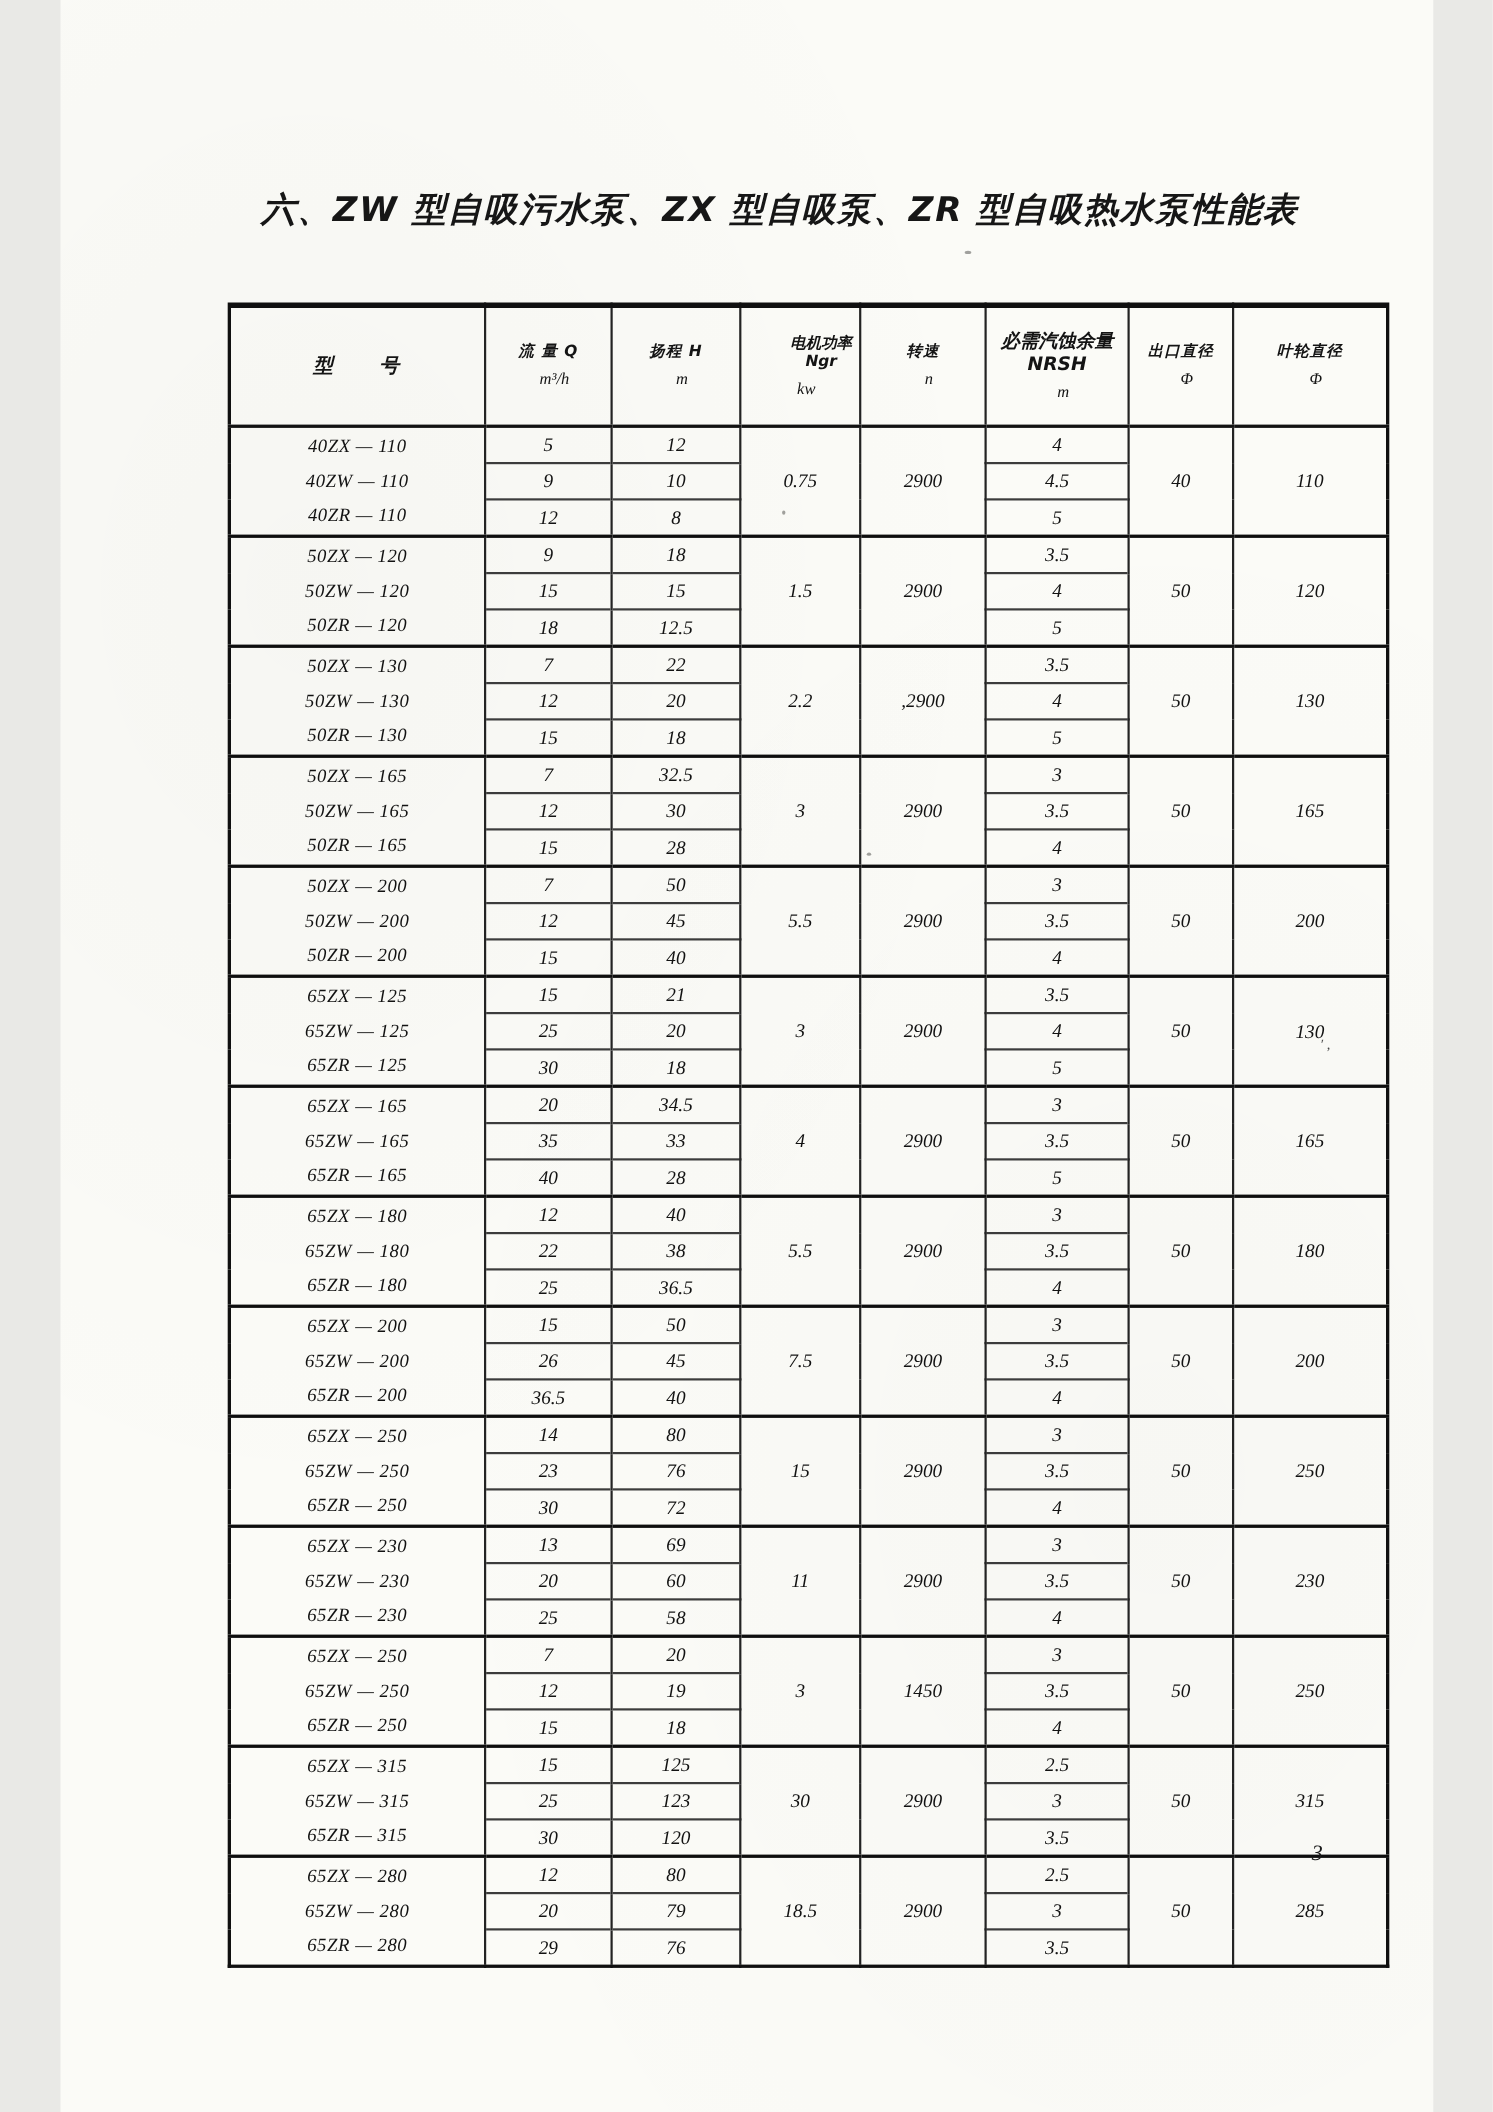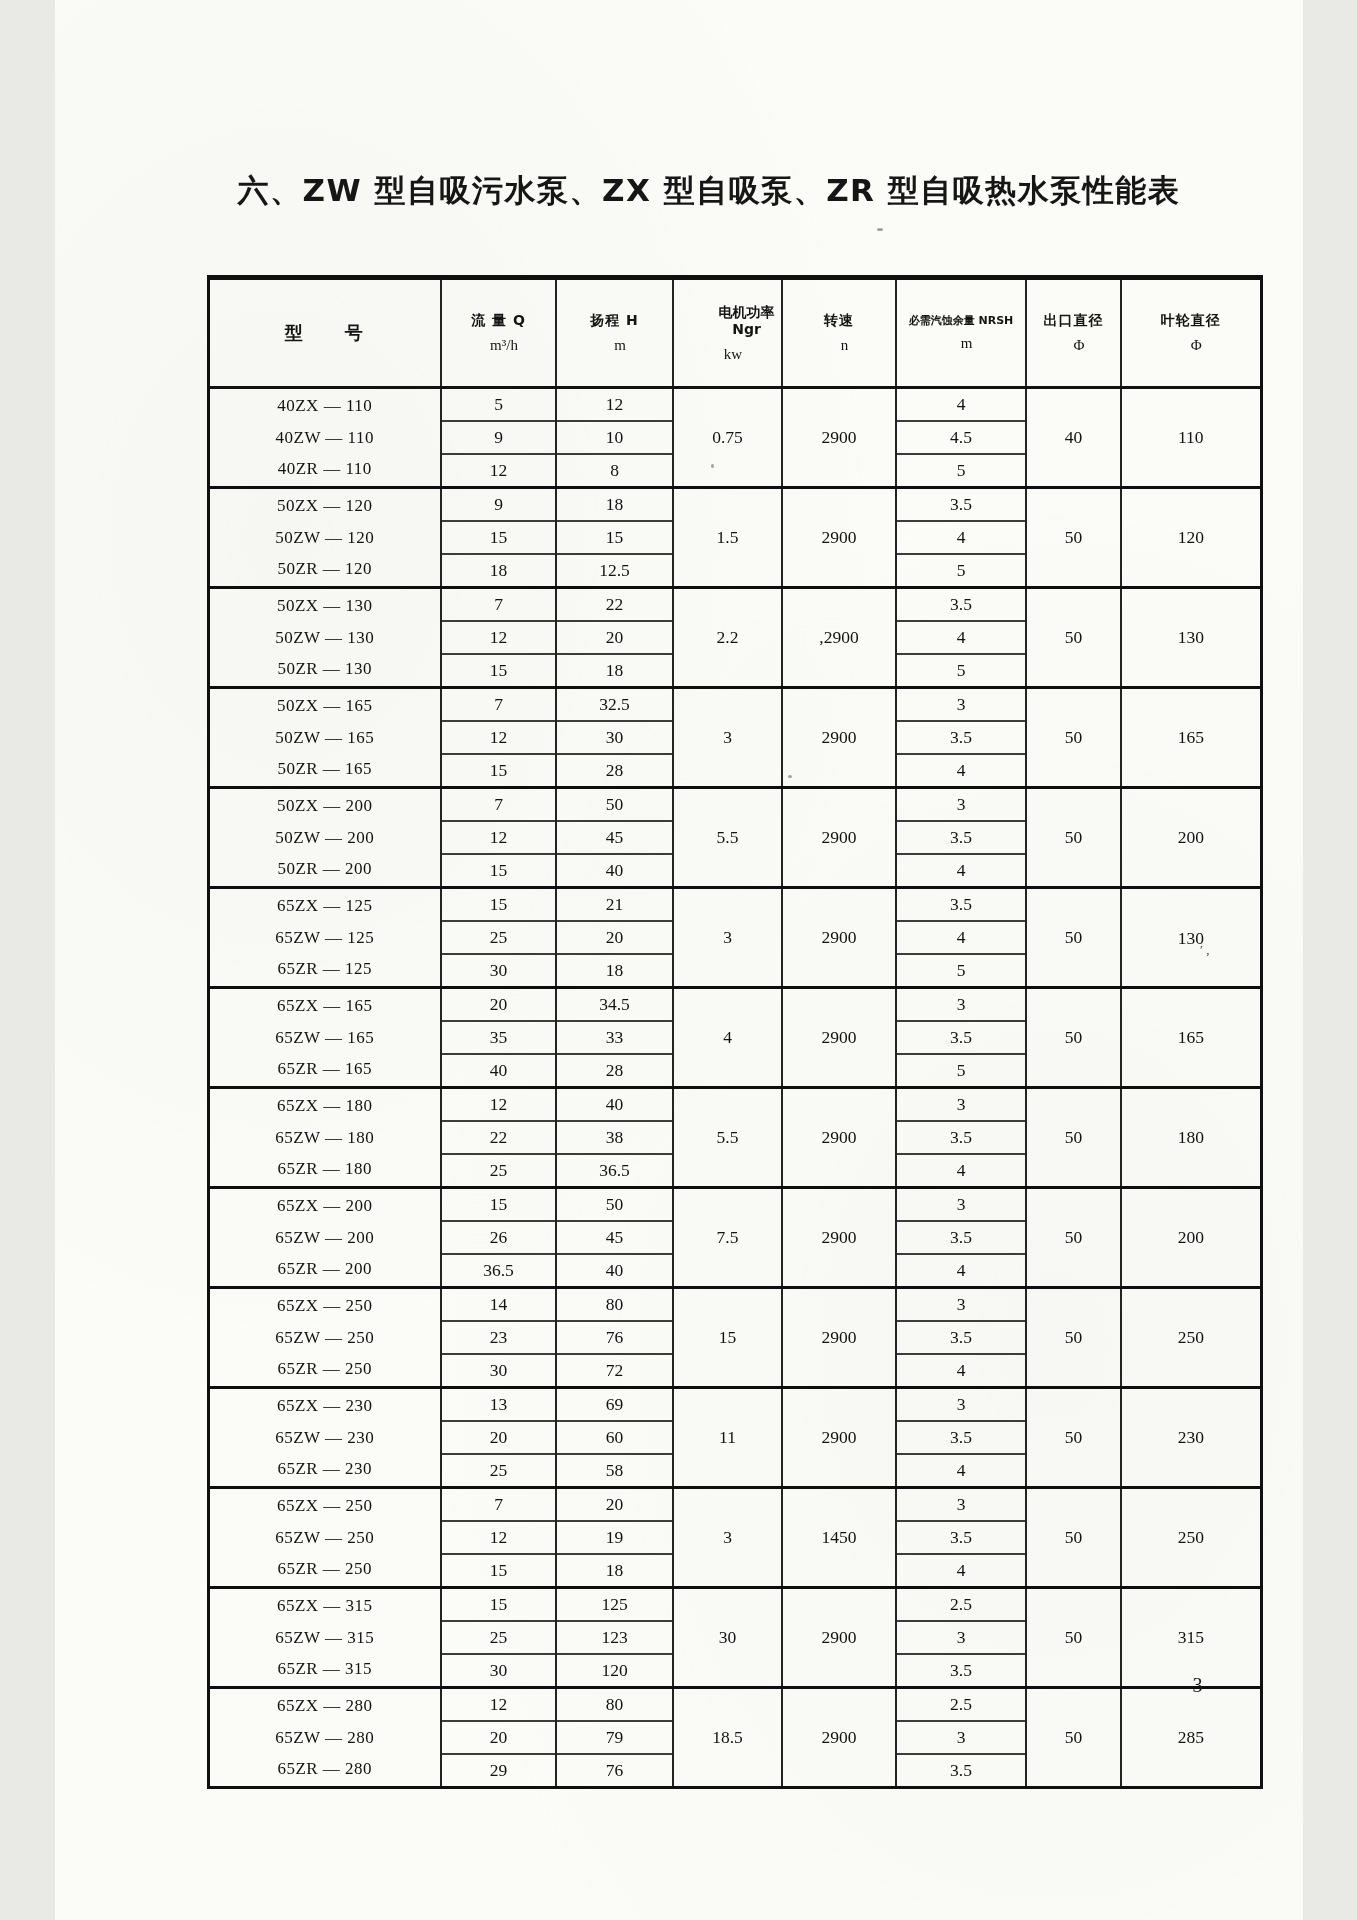--- a/index.html
+++ b/index.html
@@ -8,20 +8,21 @@
     position:relative;
     width:1248px;height:1920px;
     margin:0 auto;
     background:
       radial-gradient(ellipse at 18% 28%, rgba(0,0,0,0.018), transparent 45%),
       radial-gradient(ellipse at 80% 70%, rgba(0,0,0,0.015), transparent 50%),
       #fbfbf7;
     font-family:"DejaVu Sans",sans-serif;
     color:#151515;
     overflow:hidden;
+    font-style:italic;
   }
   .doc-title{
     position:absolute;left:183px;top:170px;
     font-size:31px;font-weight:bold;color:#161616;
     letter-spacing:1.5px;white-space:nowrap;
   }
   table.perf{
     position:absolute;left:152px;top:240px;
     border-collapse:collapse;table-layout:fixed;
     border:3px solid #101010;border-top-width:5px;
@@ -31,21 +32,21 @@
   th,td{
     border-left:2px solid #232323;border-right:2px solid #232323;
     padding:0;text-align:center;vertical-align:middle;
   }
   thead th{
     height:106px;border-bottom:3px solid #121212;
     font-weight:bold;color:#141414;
   }
   .h1{font-size:14px;font-weight:bold;letter-spacing:1px;line-height:1.25;}
   th.col-model .h1{font-size:18px;letter-spacing:2px;}
-  th.col-npsh .h1{font-size:11px;letter-spacing:0;}
+  th.col-npsh .h1{font-size:17px;letter-spacing:0;}
   th.col-power .h1{font-size:14px;letter-spacing:0;padding-left:38px;}
   .h2{
     font-family:"Liberation Serif",serif;font-size:15px;
     font-weight:normal;margin-top:7px;letter-spacing:0;padding-left:11px;
   }
   tbody td{
     font-family:"Liberation Serif",serif;
     font-size:17.5px;height:31px;line-height:31px;color:#121212;
   }
   td.model{

